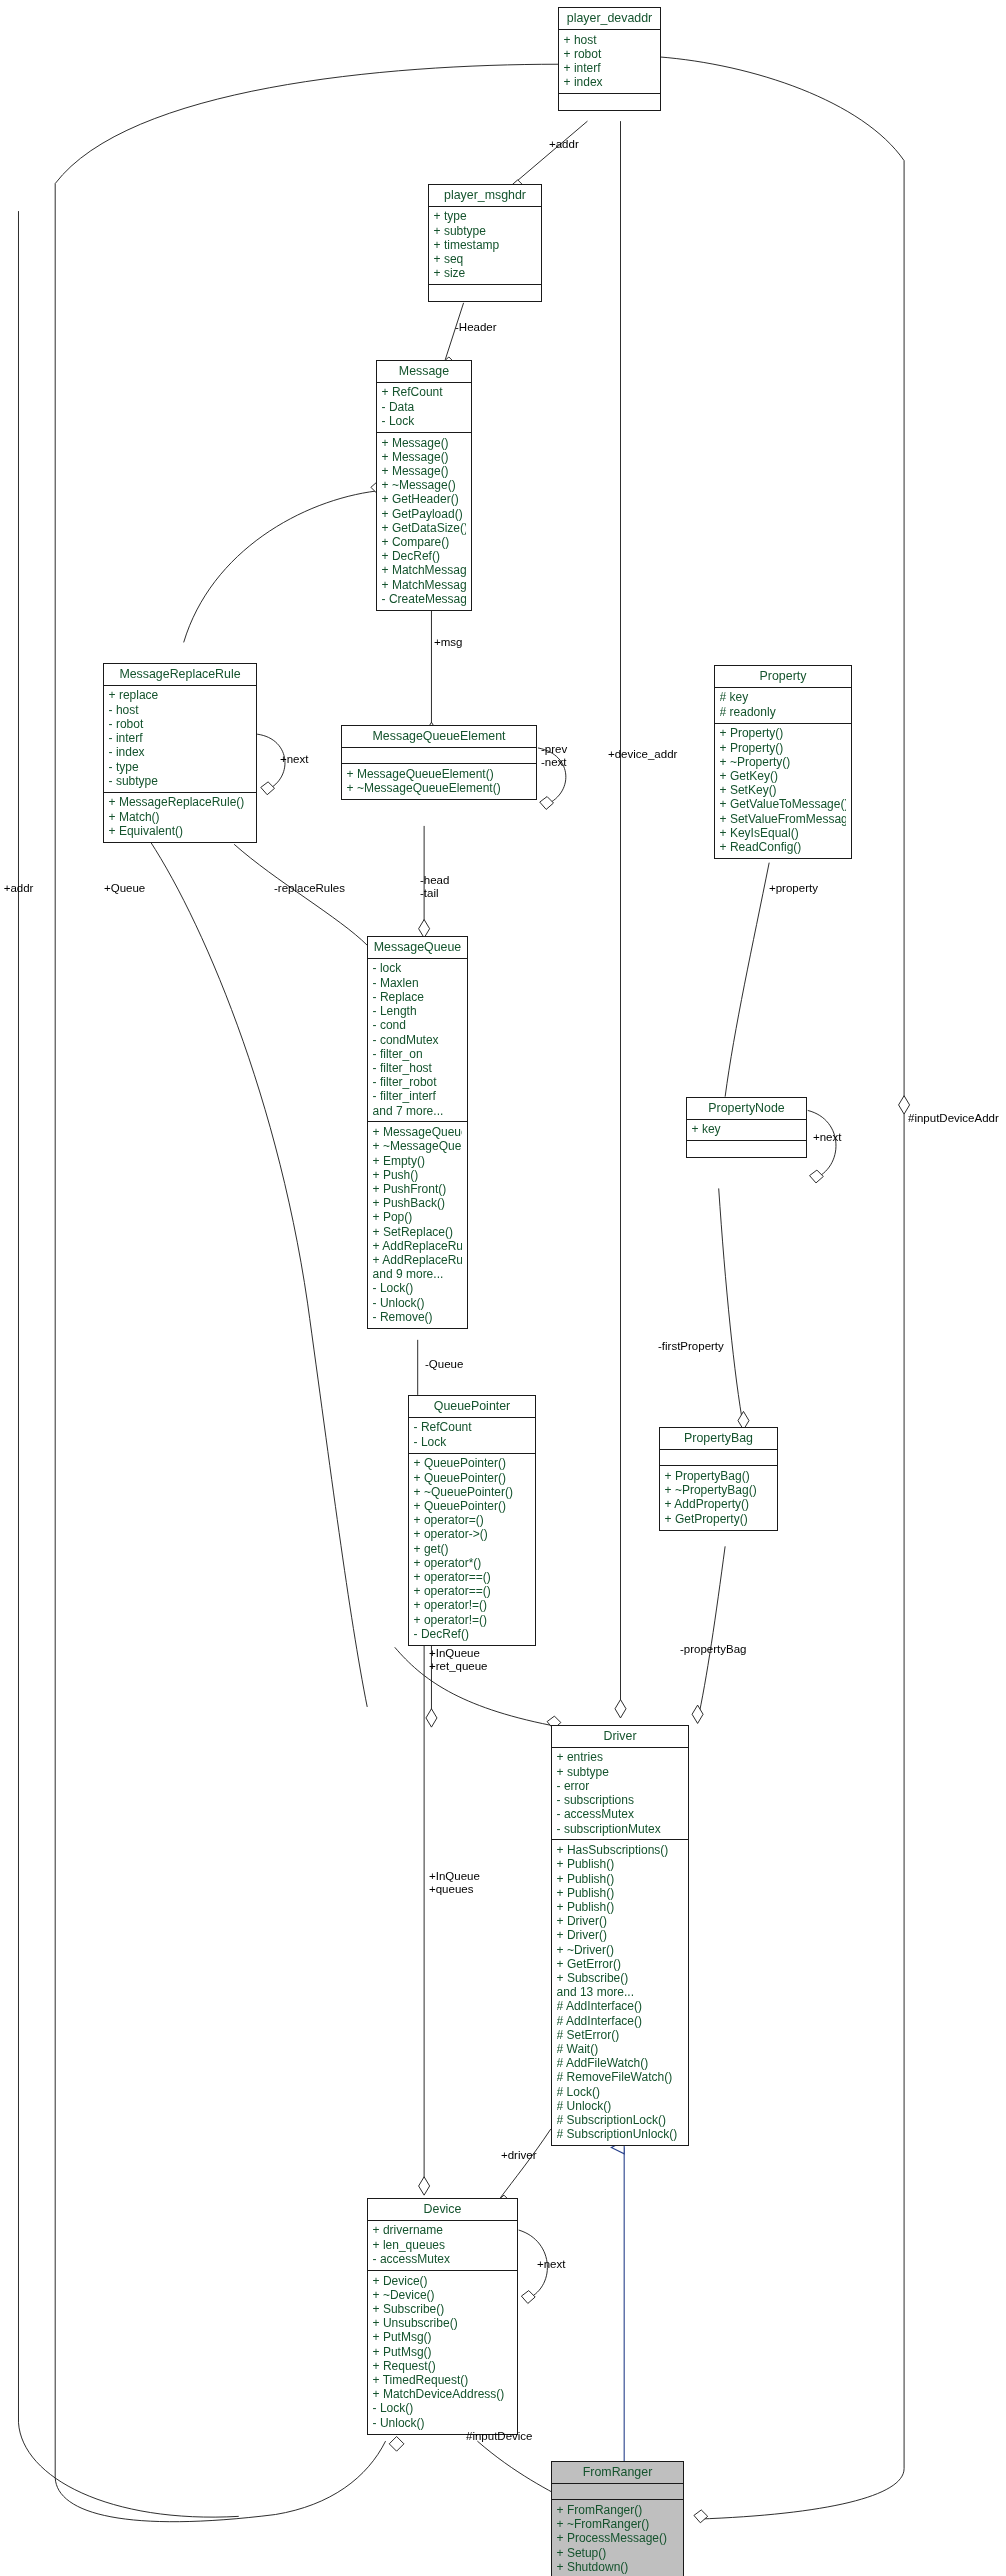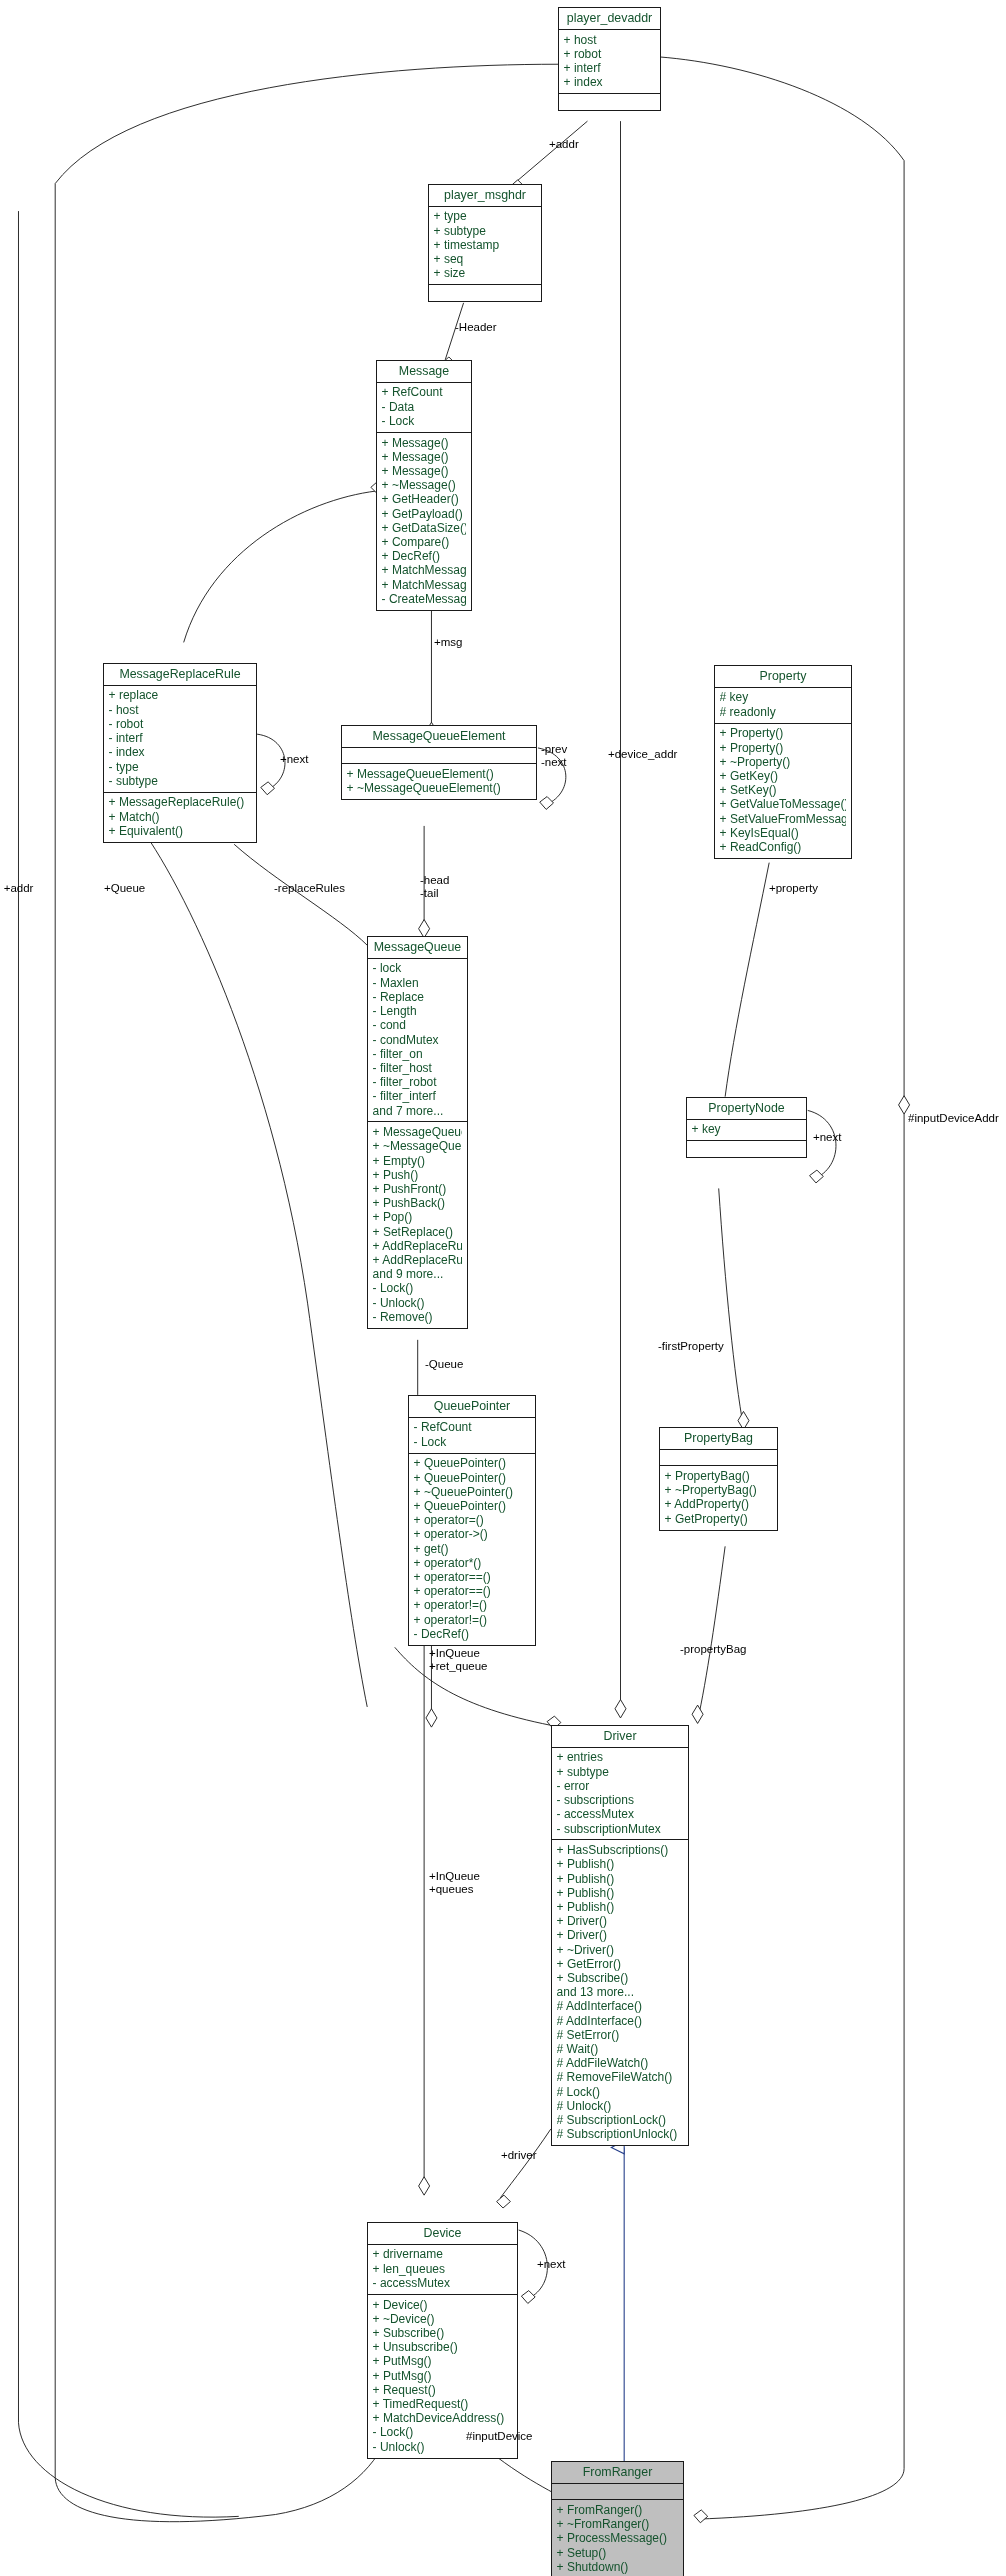--- a/index.html
+++ b/index.html
@@ -367,21 +367,21 @@
       <div class="row"># Wait()</div>
       <div class="row"># AddFileWatch()</div>
       <div class="row"># RemoveFileWatch()</div>
       <div class="row"># Lock()</div>
       <div class="row"># Unlock()</div>
       <div class="row"># SubscriptionLock()</div>
       <div class="row"># SubscriptionUnlock()</div>
     </div>
   </div>
 
-  <div class="umlbox" style="left:367px; top:2198px; width:151px;margin-top:24px;">
+  <div class="umlbox" style="left:367px; top:2198px; width:151px;">
     <div class="title">Device</div>
     <div class="attrs">
       <div class="row">+ drivername</div>
       <div class="row">+ len_queues</div>
       <div class="row">- accessMutex</div>
     </div>
     <div class="ops">
       <div class="row">+ Device()</div>
       <div class="row">+ ~Device()</div>
       <div class="row">+ Subscribe()</div>

